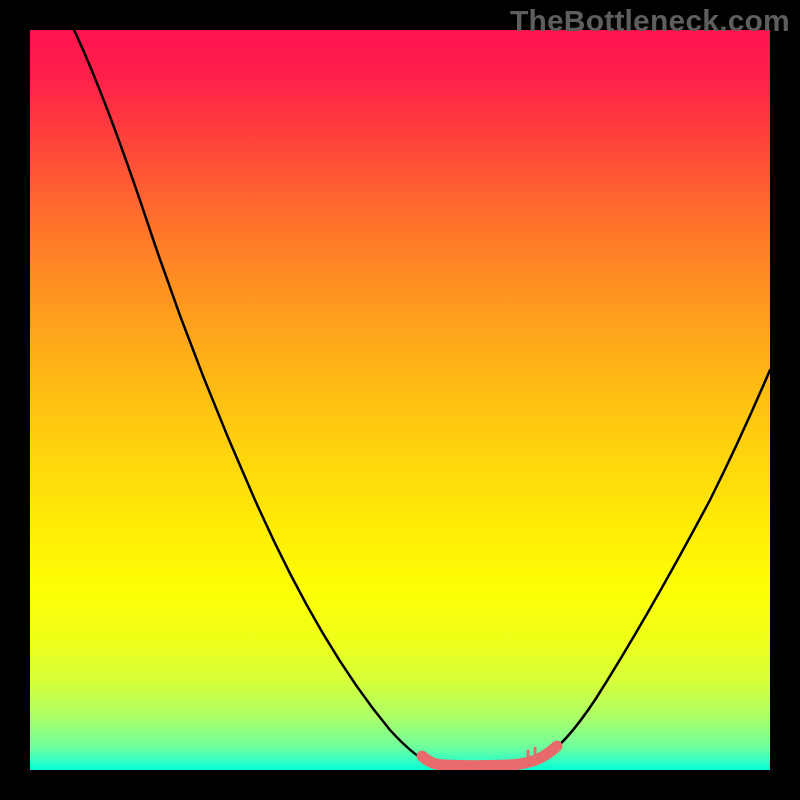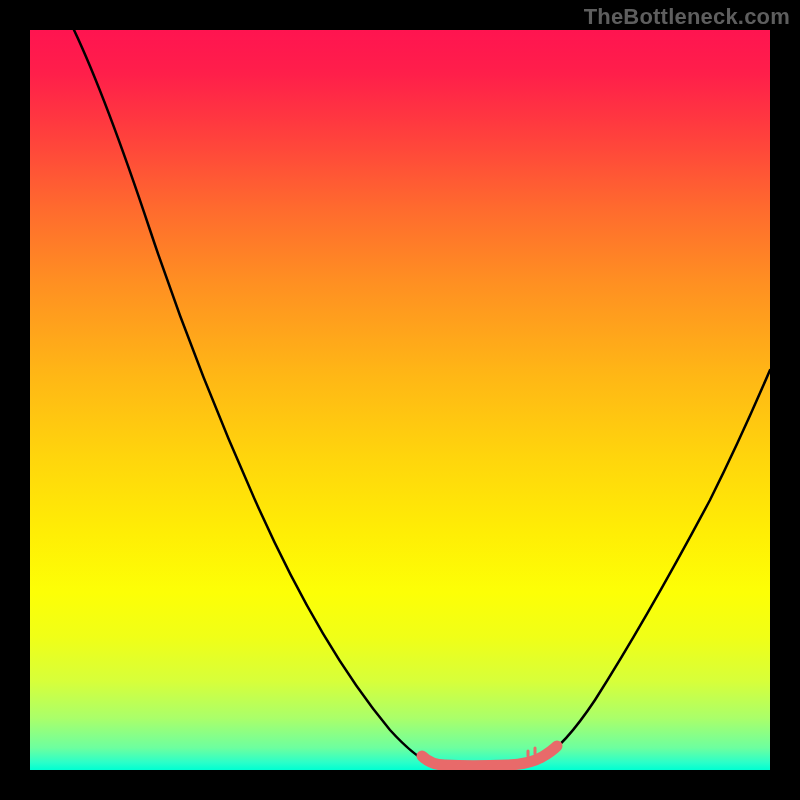--- a/index.html
+++ b/index.html
@@ -15,21 +15,21 @@
     position: relative;
     width: 800px;
     height: 800px;
     background: #000;
   }
   .watermark {
     position: absolute;
     top: 4px;
     right: 10px;
     color: #5e5e5e;
-    font-size: 22px;
+    font-size: 30px;
     font-weight: 600;
     z-index: 10;
     letter-spacing: 0.2px;
   }
   .plot-area {
     position: absolute;
     left: 30px;
     top: 30px;
     width: 740px;
     height: 740px;

